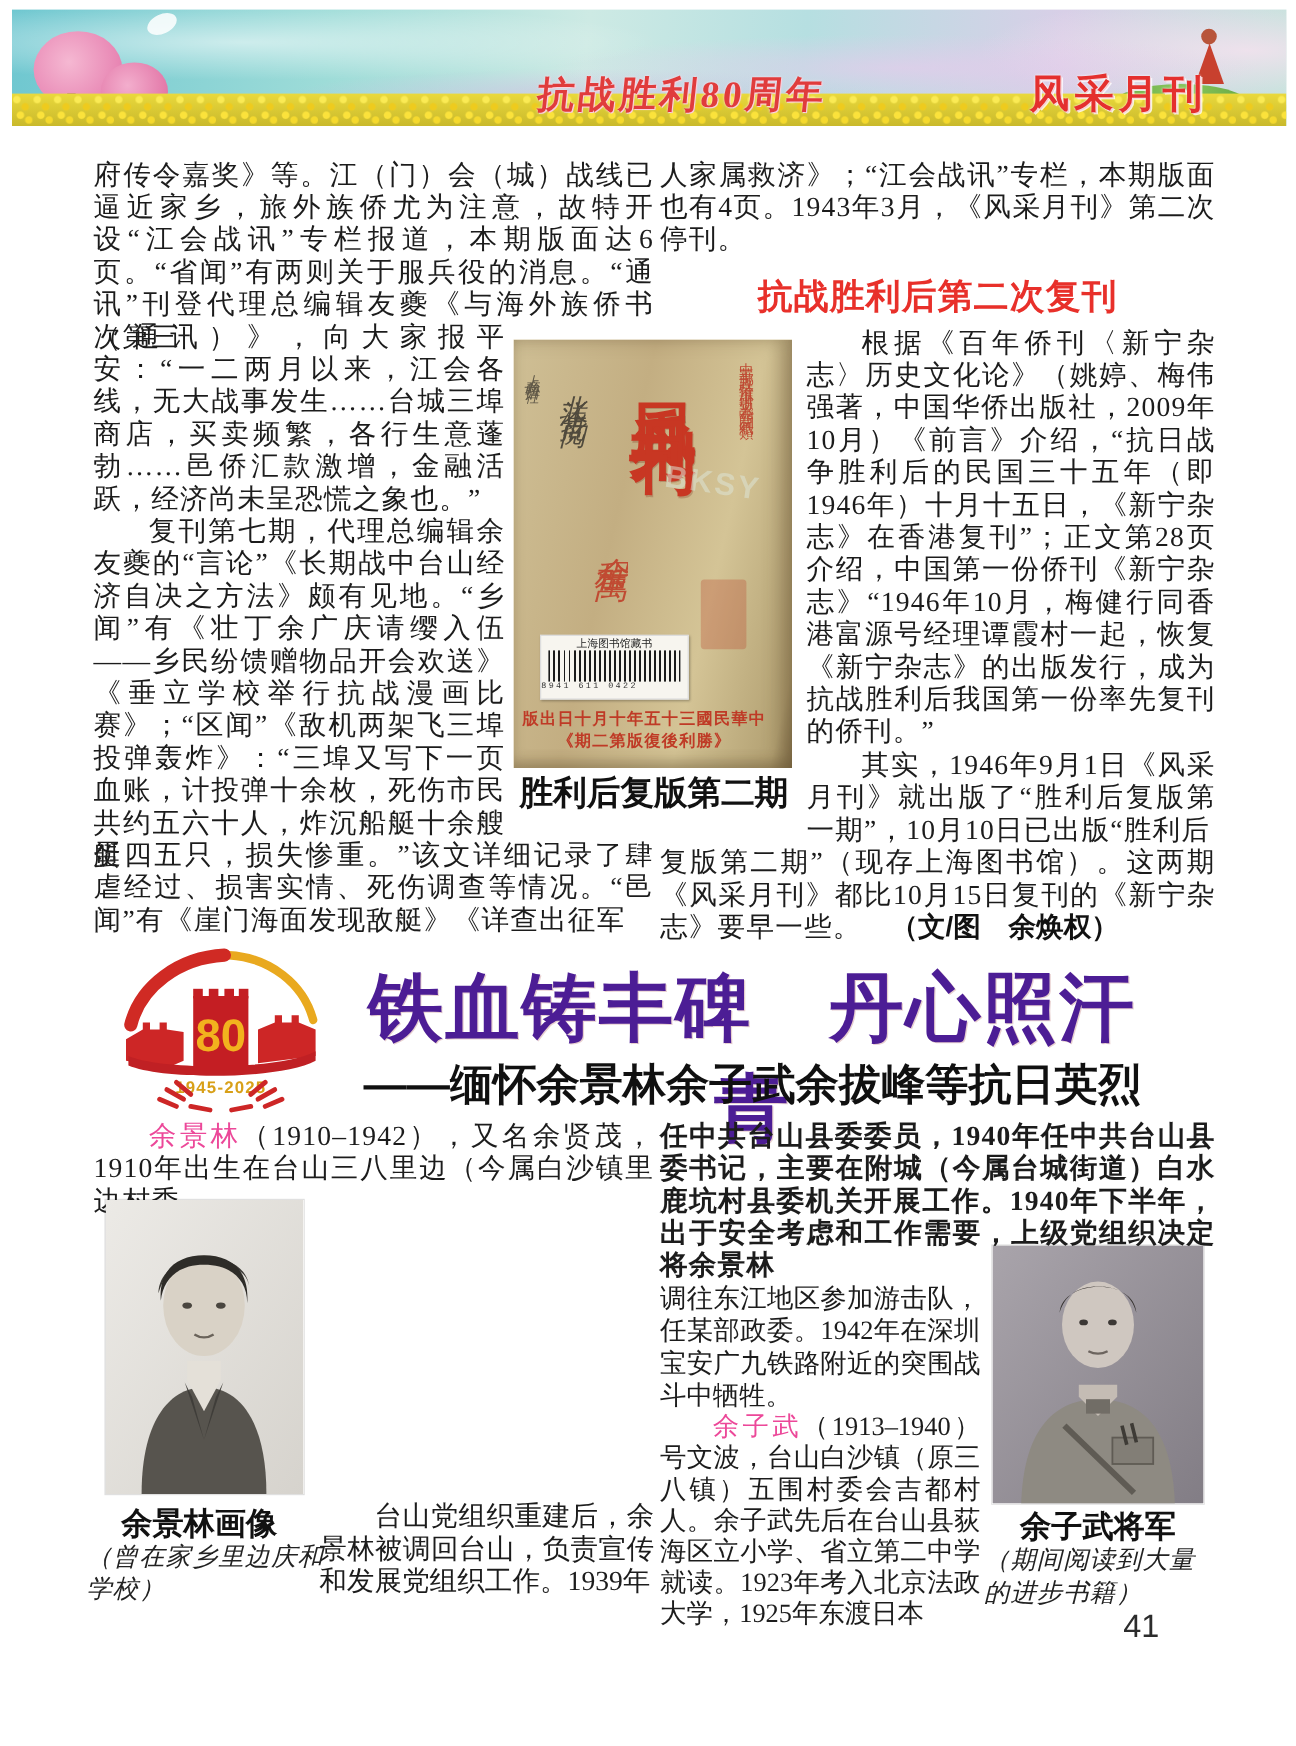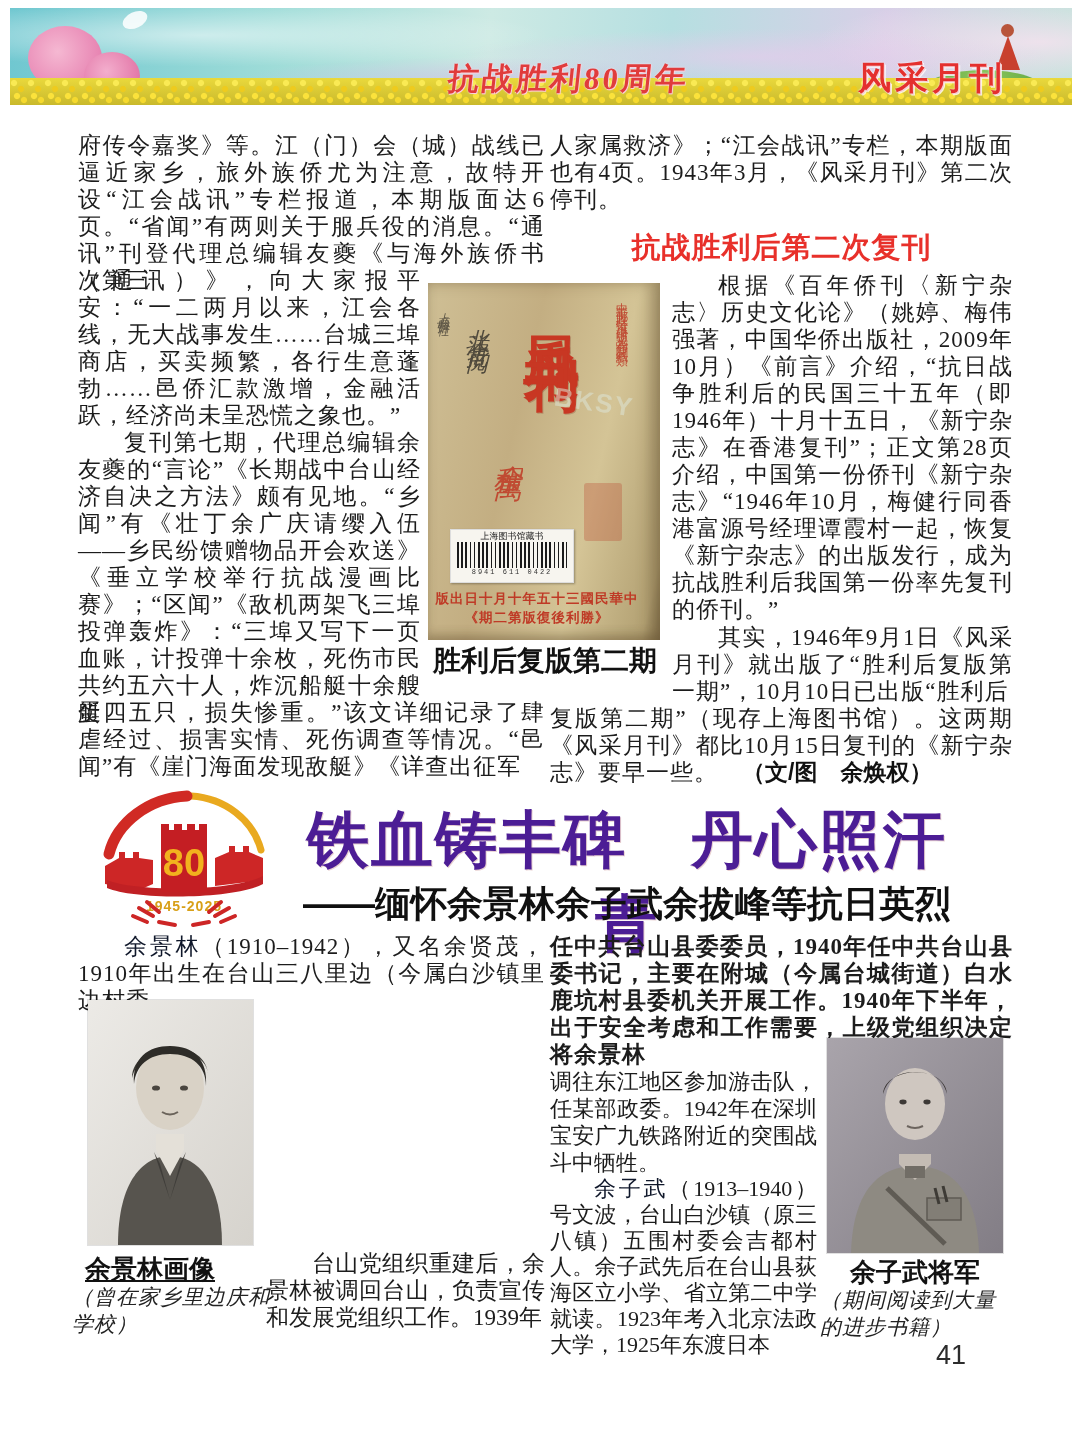--- a/index.html
+++ b/index.html
@@ -31,21 +31,21 @@
     background-size:17px 26px,17px 26px,17px 26px,17px 26px,100% 100%;}
   .banner-anniv{position:absolute;left:438px;top:50px;font-size:31px;font-weight:bold;color:#e03c3c;
     transform:skewX(-6deg);letter-spacing:3px;text-shadow:0 0 2px #ffe6ee,1px 1px 0 #f8c8d8;}
   .banner-mag{position:absolute;left:848px;top:48px;font-size:33px;font-weight:bold;color:#e4302e;
     letter-spacing:4px;text-shadow:0 0 2px #ffffff,1px 1px 0 #f4c0cc,2px 2px 0 rgba(255,255,255,.8);}
   
   .tx{position:absolute;font-size:23px;line-height:27px;text-align:justify;letter-spacing:1px;color:#1c1c1c;}
   .ind{text-indent:2em;}
   .red-head{position:absolute;left:550px;top:228px;width:463px;text-align:center;
     font-family:"Liberation Sans","DejaVu Sans",sans-serif;font-weight:bold;font-size:29px;color:#e8302a;letter-spacing:1px;}
-  .name-red{color:#0f172a;}
+  .name-red{color:#ec4899;}
   .byline{position:absolute;left:742px;top:757px;font-size:23px;font-weight:bold;
     font-family:"Liberation Sans","DejaVu Sans",sans-serif;color:#111;}
   
   .cover{position:absolute;left:428px;top:283px;width:232px;height:357px;overflow:hidden;
     background:linear-gradient(103deg,#cfbf95,#c3ae82 38%,#d4c496 68%,#b3a173 94%,#8f7d55);
     box-shadow:inset -10px 0 14px rgba(90,70,40,.35), inset 0 -6px 10px rgba(90,70,40,.25);}
   .cover-title{position:absolute;left:92px;top:8px;writing-mode:vertical-rl;font-weight:bold;
     font-size:56px;line-height:64px;color:#c83723;letter-spacing:8px;text-shadow:1px 1px 0 rgba(120,30,15,.25);}
   .cover-rightcol{position:absolute;right:30px;top:10px;writing-mode:vertical-rl;
     font-size:12px;letter-spacing:4px;color:#bf4a33;height:240px;}
@@ -55,21 +55,21 @@
     letter-spacing:3px;color:#3a362e;opacity:.75;font-style:italic;}
   .cover-sig{position:absolute;left:60px;top:160px;writing-mode:vertical-rl;font-size:28px;
     letter-spacing:4px;color:#c0402a;opacity:.9;font-style:italic;}
   .cover-stamp{position:absolute;right:38px;top:200px;width:38px;height:58px;background:rgba(186,66,42,.3);border-radius:3px;}
   .cover-wm{position:absolute;right:26px;top:104px;font-size:26px;font-weight:bold;color:rgba(220,228,214,.55);
     font-family:"Liberation Sans",sans-serif;transform:rotate(8deg);letter-spacing:2px;}
   .barcode{position:absolute;left:22px;top:246px;width:122px;height:52px;background:#f7f5ef;border:1px solid #ddd;
     box-shadow:1px 1px 2px rgba(0,0,0,.3);}
   .barcode .bc-label{font-size:9px;text-align:center;color:#222;font-family:"Liberation Sans",sans-serif;line-height:12px;}
   .barcode .bars{margin:0 6px;height:26px;background:repeating-linear-gradient(90deg,#1a1a1a 0 1.6px,transparent 1.6px 4.2px);}
-  .barcode .bc-num{font-size:7px;text-align:center;color:#333;letter-spacing:2px;font-family:"Liberation Mono",monospace;}
+  .barcode .bc-num{font-size:7px;color:#333;letter-spacing:2px;font-family:"Liberation Mono",monospace;}
   .cover-bottom{position:absolute;left:6px;top:306px;width:206px;text-align:center;color:#bf3a26;
     font-weight:bold;font-size:13.5px;line-height:19px;letter-spacing:1px;}
   .cover-cap{position:absolute;left:420px;top:642px;width:250px;text-align:center;
     font-family:"Liberation Sans","DejaVu Sans",sans-serif;font-weight:bold;font-size:28px;color:#111;}
   
   .f-title{position:absolute;left:282px;top:798px;width:690px;text-align:center;font-weight:bold;
     font-size:62px;color:#4c1d95;letter-spacing:2px;text-shadow:1px 1px 0 rgba(140,20,20,.2);}
   .f-sub{position:absolute;left:282px;top:880px;width:690px;text-align:center;
     font-family:"Liberation Sans","DejaVu Sans",sans-serif;font-weight:bold;font-size:36px;color:#101010;}
   .logo{position:absolute;left:95px;top:788px;width:178px;height:140px;}
@@ -172,21 +172,21 @@
     <path d="M44 78 C44 40 120 36 120 76 C120 64 112 52 82 52 C56 52 48 64 44 78 Z" fill="#3c3a36"></path>
     <path d="M46 84 C44 58 60 46 82 46 C106 46 120 60 118 86 C118 66 104 54 82 54 C60 54 48 66 46 84 Z" fill="#2e2c28"></path>
     <path d="M30 245 C30 180 56 156 82 156 C110 156 134 182 134 245 Z" fill="#57544e"></path>
     <path d="M68 150 L82 176 L96 150 L96 134 L68 134 Z" fill="#e4e0d8"></path>
     <path d="M66 152 L82 200 L72 164 Z" fill="#3f3d39"></path>
     <path d="M98 152 L82 200 L92 164 Z" fill="#3f3d39"></path>
     <ellipse cx="68" cy="88" rx="4" ry="2.6" fill="#4a463f"></ellipse>
     <ellipse cx="96" cy="88" rx="4" ry="2.6" fill="#4a463f"></ellipse>
     <path d="M74 112 Q82 117 90 112" stroke="#6a635a" stroke-width="2" fill="none"></path>
   </svg>
-  <div class="cap-t" style="left:62px;top:1252px;width:176px;text-decoration:underline;">余景林画像</div>
+  <div class="cap-t" style="left:78px;top:1252px;width:176px;">余景林画像</div>
   <div class="cap-c" style="left:72px;top:1284px;width:198px;">（曾在家乡里边庆和学校）</div>
 
   <div class="tx" style="left:550px;top:933px;width:463px;font-weight:bold;">任中共台山县委委员，1940年任中共台山县委书记，主要在附城（今属台城街道）白水鹿坑村县委机关开展工作。1940年下半年，出于安全考虑和工作需要，上级党组织决定将余景林</div>
   <div class="tx" style="left:550px;top:1068px;width:267px;letter-spacing:0;font-size:22px;">调往东江地区参加游击队，任某部政委。1942年在深圳宝安广九铁路附近的突围战斗中牺牲。</div>
   <div class="tx ind" style="left:550px;top:1176px;width:267px;letter-spacing:0;font-size:22px;line-height:26px;"><span class="name-red">余子武</span><span>（1913–1940）号文波，台山白沙镇（原三八镇）五围村委会吉都村人。余子武先后在台山县荻海区立小学、省立第二中学就读。1923年考入北京法政大学，1925年东渡日本</span></div>
 
   <svg class="portrait" style="left:827px;top:1038px;" width="176" height="215" viewBox="0 0 176 215">
     <defs>
       <linearGradient id="mbg" x1="0" y1="0" x2="1" y2="1">
         <stop offset="0" stop-color="#a9a4ab"></stop>

